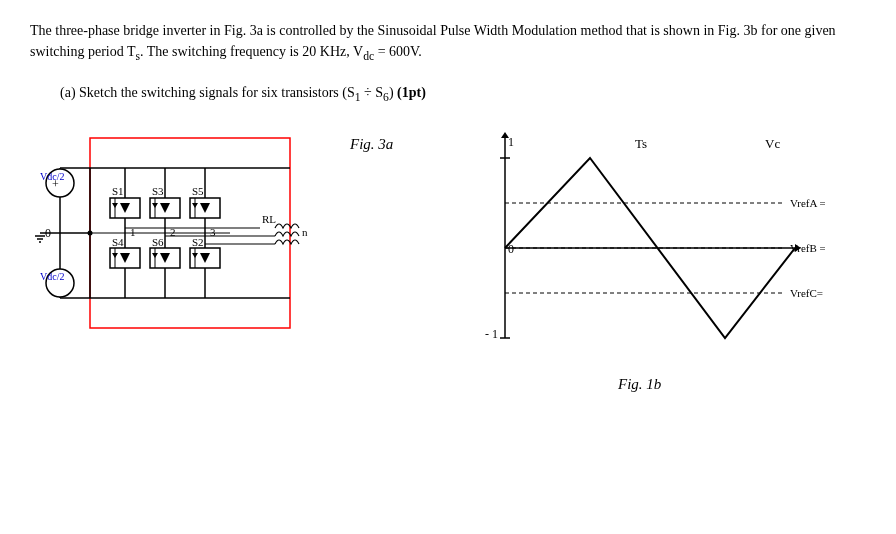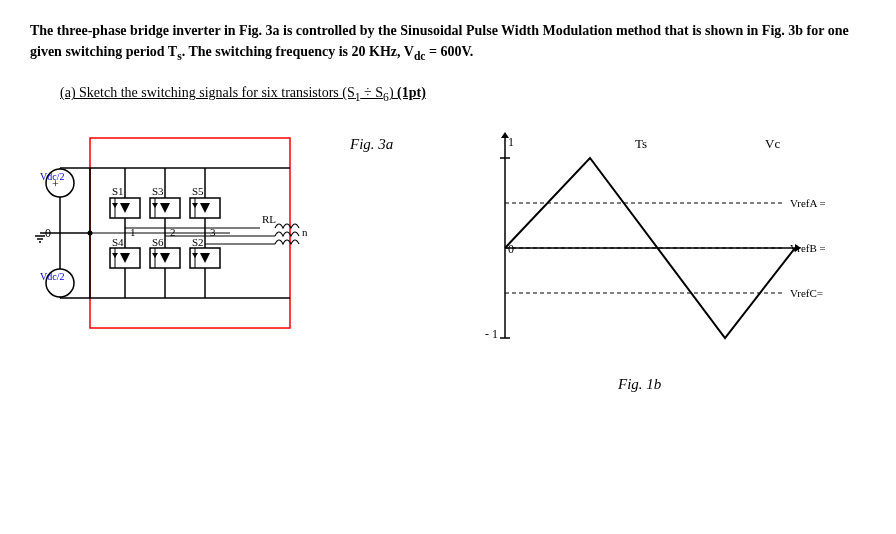--- a/index.html
+++ b/index.html
@@ -8,30 +8,28 @@
       font-family: "Times New Roman", Times, serif;
       font-size: 14px;
       color: #000;
       width: 896px;
       min-height: 534px;
       padding: 20px 30px;
     }
     .intro-text {
       line-height: 1.5;
       margin-bottom: 16px;
-      font-weight: bold;
     }
     .questions {
       margin-left: 30px;
       margin-bottom: 20px;
       line-height: 1.7;
     }
     .questions p {
       margin-bottom: 4px;
-      text-decoration: underline;
     }
     .figures-row {
       display: flex;
       flex-direction: row;
       align-items: flex-start;
       gap: 20px;
       margin-top: 10px;
     }
     .fig3a-container {
       display: flex;

